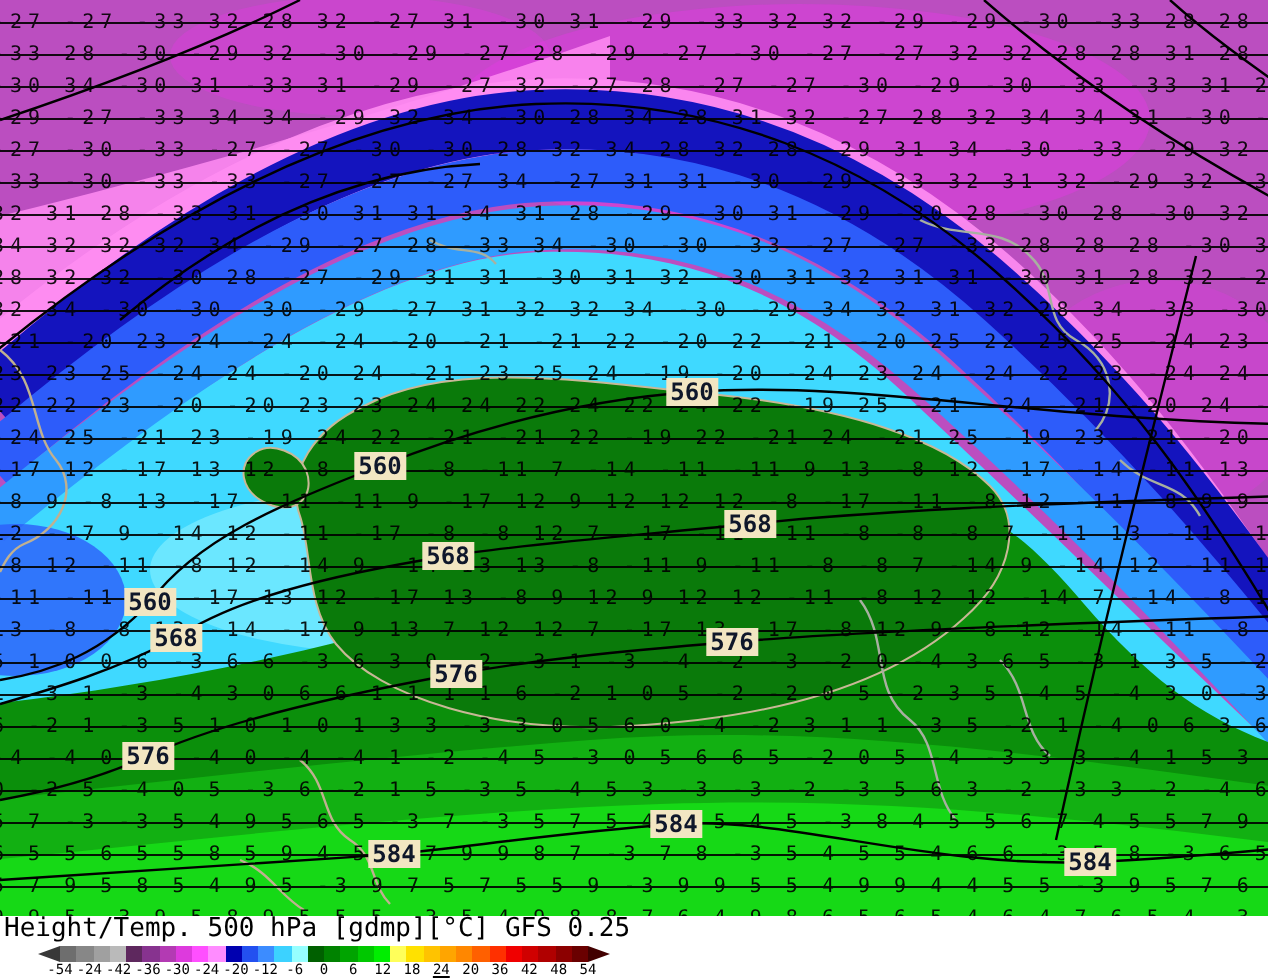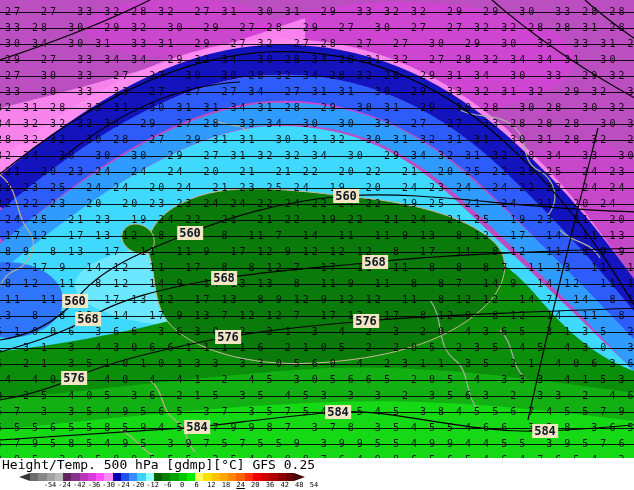--- a/index.html
+++ b/index.html
@@ -20,21 +20,21 @@
   #legend{position:absolute;left:0;top:458px;width:572px;height:32px;background:#fff;}
   #legend-text{display:flex;justify-content:space-between;align-items:flex-start;
                padding:0 2px;font:13px "DejaVu Sans Mono",monospace;color:#000;line-height:14px;}
   #colorbar{position:absolute;left:30px;top:15px;width:264px;height:8px;display:flex;}
   #colorbar .seg{flex:1 1 auto;height:8px;}
   .arrow{position:absolute;top:15px;width:0;height:0;
          border-top:4px solid transparent;border-bottom:4px solid transparent;}
   #arrowL{left:19px;border-right:11px solid #383838;}
   #arrowR{left:294px;border-left:11px solid #420000;}
   #ticks{position:absolute;left:0;top:23px;width:634px;height:9px;}
-  .tick{position:absolute;transform:translateX(-50%);font:7px "DejaVu Sans Mono",monospace;color:#000;margin-left:20px;}
+  .tick{position:absolute;transform:translateX(-50%);font:7px "DejaVu Sans Mono",monospace;color:#000;}
 </style>
 </head>
 <body>
 
 <div id="frame">
 
   <div id="map">
     <svg id="field" width="634" height="458" viewBox="0 0 634 458">
 
       <rect x="0" y="0" width="634" height="458" fill="#bb4ec0"></rect>

